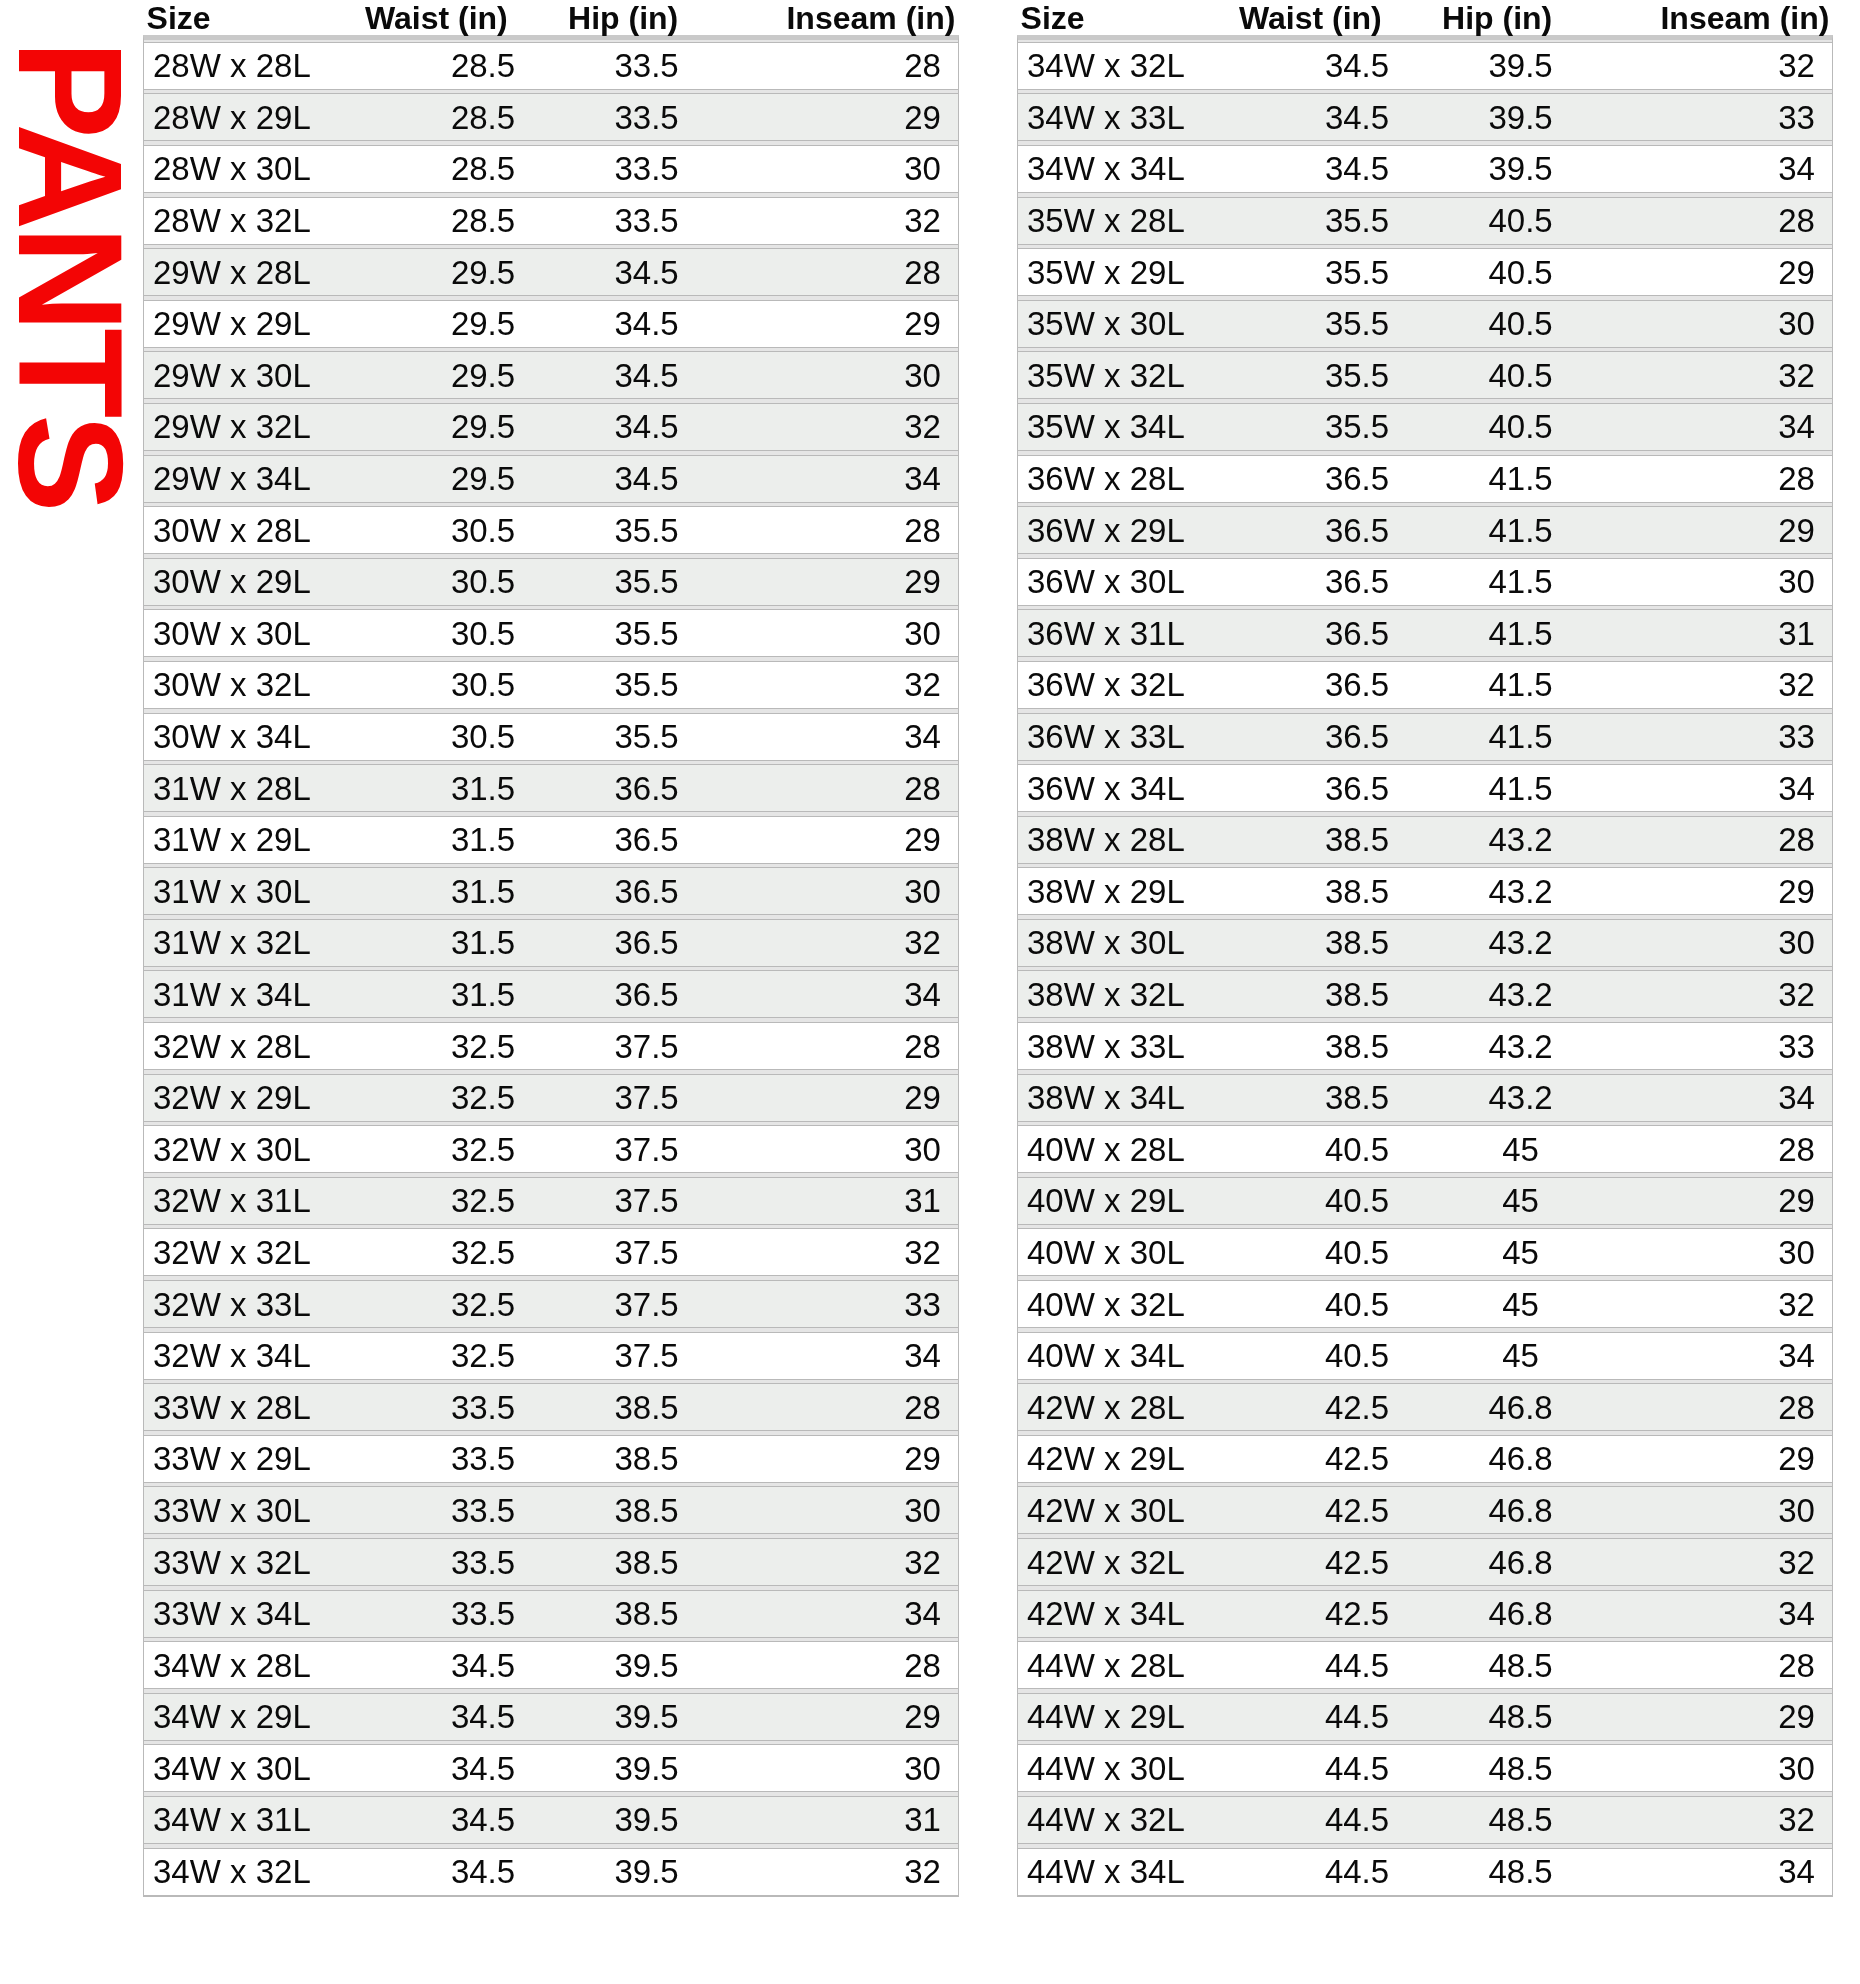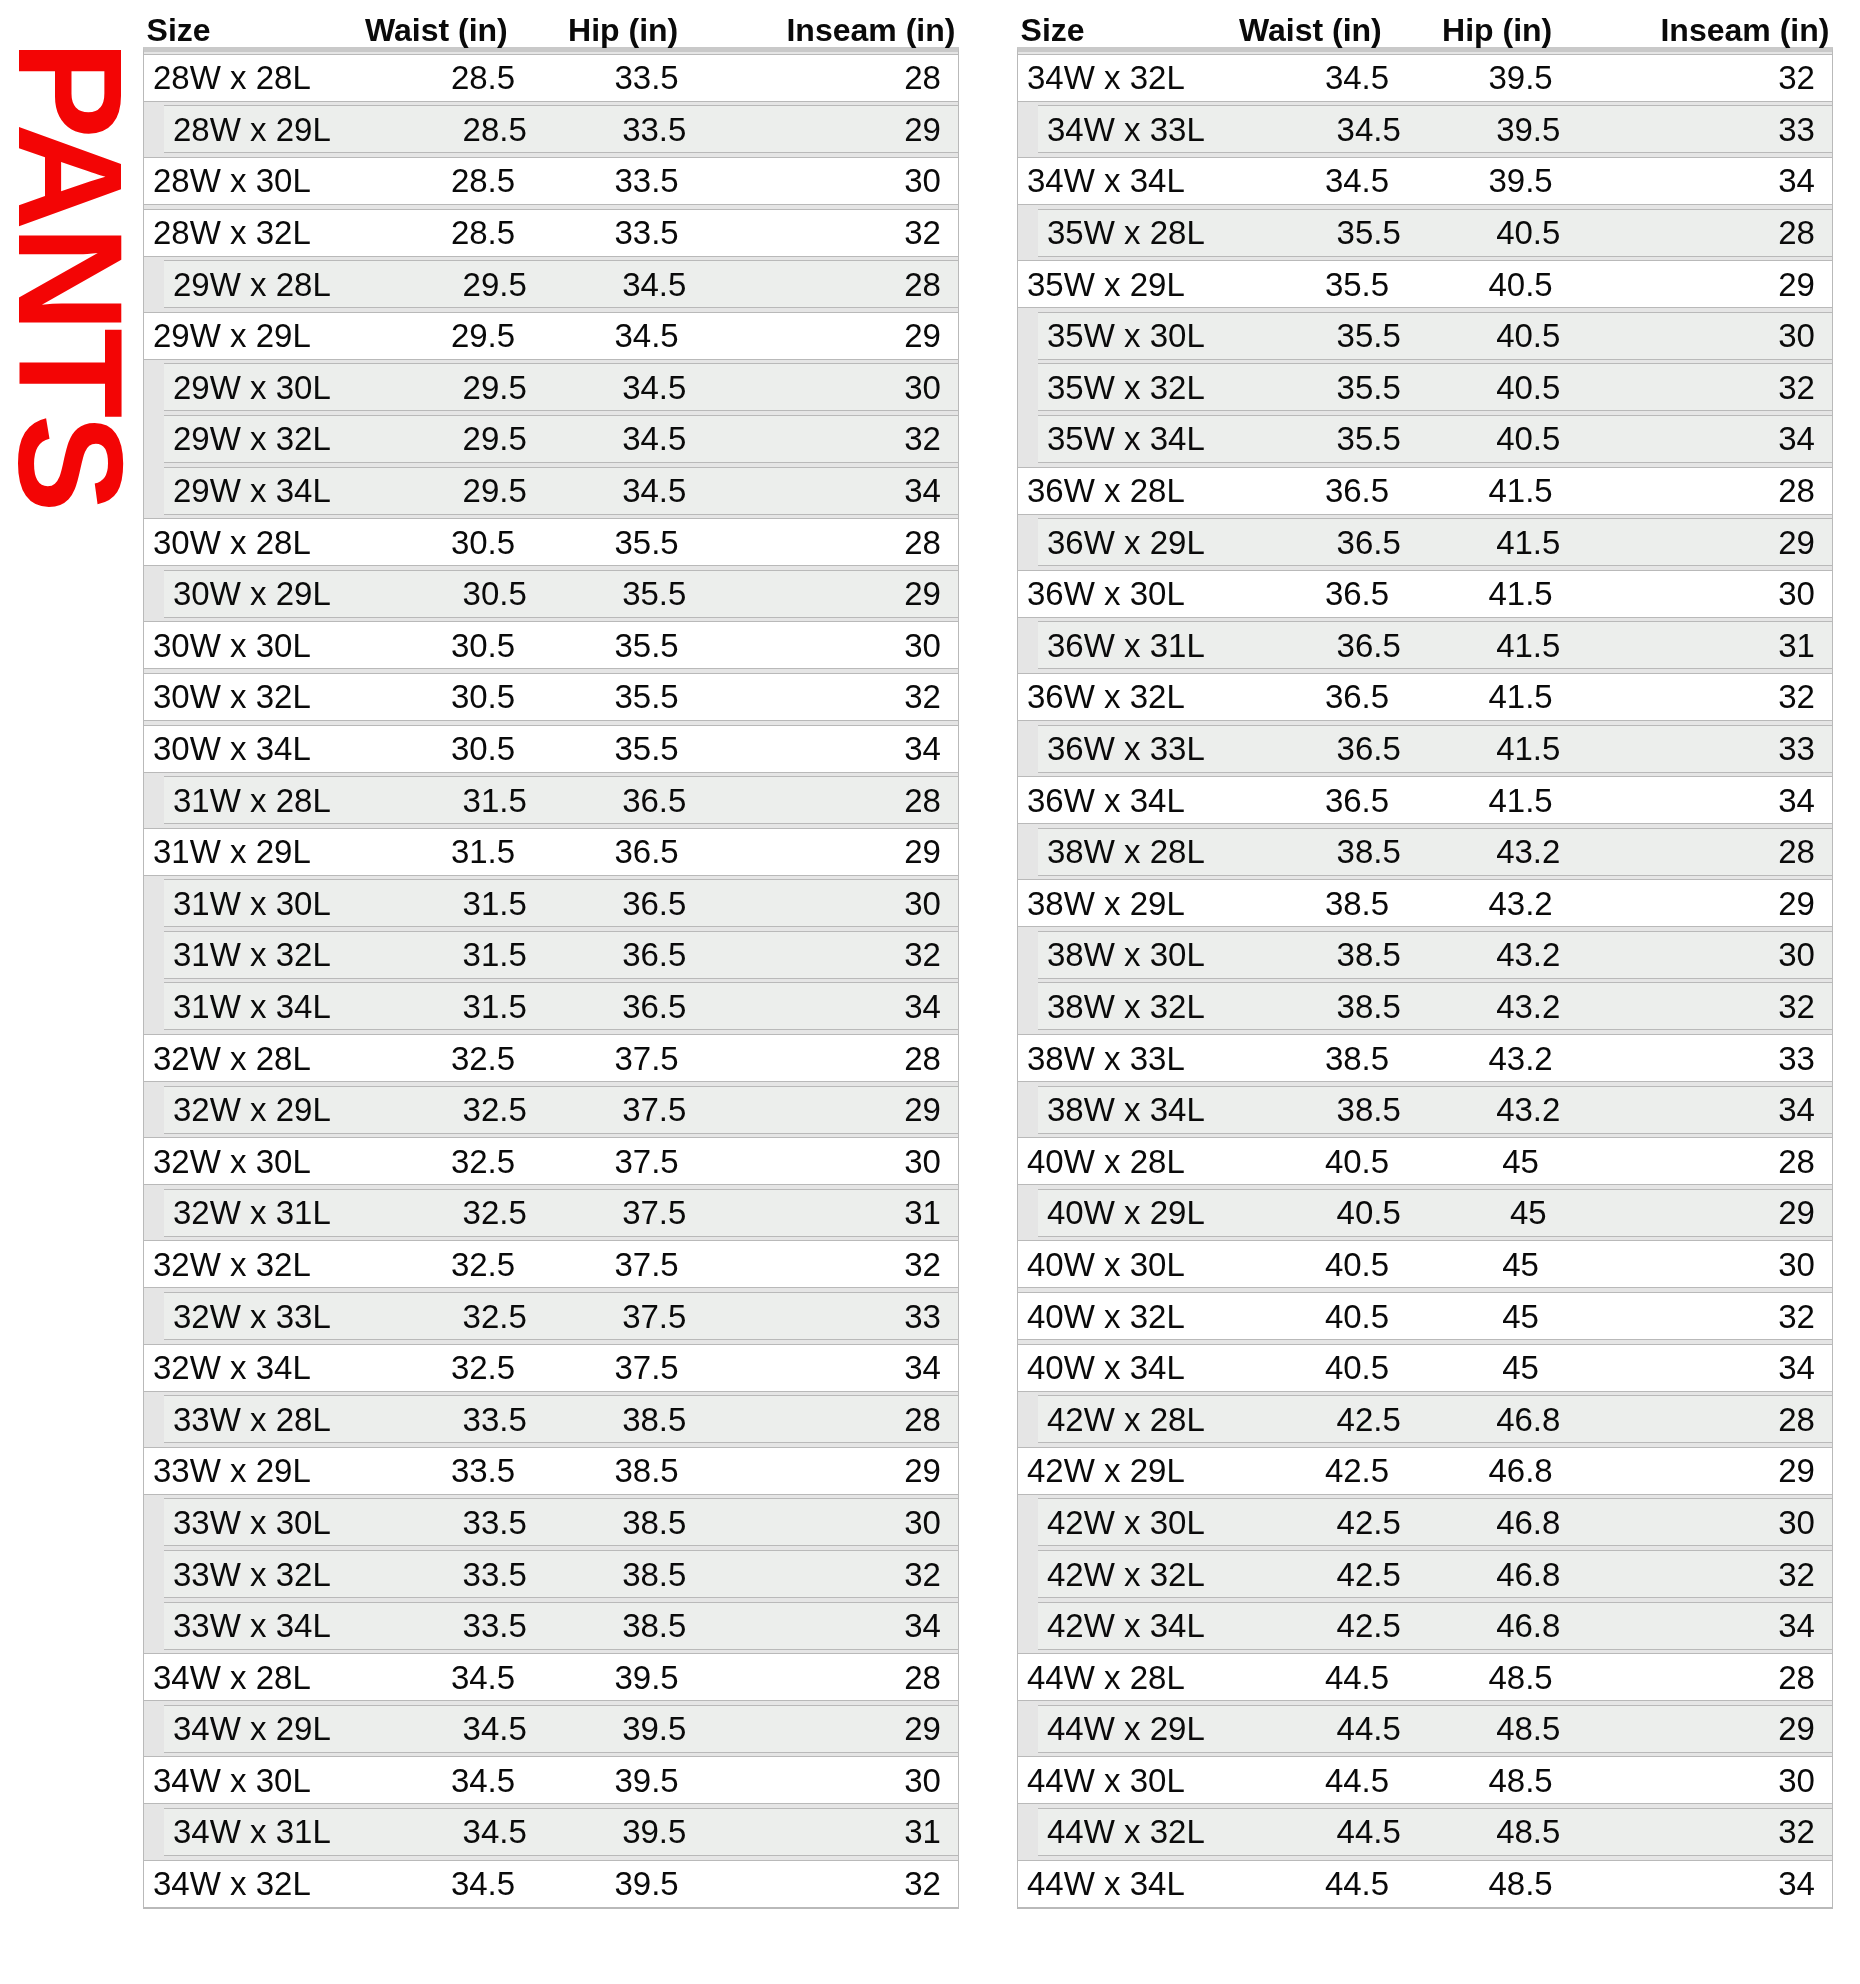--- a/index.html
+++ b/index.html
@@ -18,21 +18,21 @@
   }
   
   .vertical-label{
     position:absolute;left:144px;top:40px;
     transform:rotate(90deg);transform-origin:0 0;
     font-size:148px;font-weight:700;letter-spacing:-4.5px;line-height:1;
     color:var(--accent);white-space:nowrap;
   }
   
   .tables{
-    position:absolute;left:135px;top:12px;
+    position:absolute;left:135px;top:0;
     display:flex;gap:58px;align-items:flex-start;padding-left:8px;
   }
   .size-table{width:816px;}
   .thead{
     display:grid;
     grid-template-columns:23.7% 24.5% 17.4% 34.4%;
     height:35px;align-items:center;
     font-weight:700;font-size:32px;
   }
   .thead .hcell{white-space:nowrap;}
@@ -50,21 +50,21 @@
   .trow{
     display:grid;
     grid-template-columns:30.9% 21.5% 18.7% 28.9%;
     height:48px;align-items:center;
     border-top:0.9px solid var(--border-gray);
     border-bottom:0.9px solid var(--border-gray);
     margin-bottom:3.6px;background:#ffffff;
     font-size:33px;line-height:1;
   }
   .trow:last-child{margin-bottom:0;}
-  .trow.shaded{background:var(--shade);margin-left:20px;}
+  .trow.shaded{background:var(--shade);}
   .cell{white-space:nowrap;}
   .cell.col0{text-align:left;padding-left:9px;}
   .cell.col1{text-align:center;}
   .cell.col2{text-align:center;}
   .cell.col3{text-align:right;padding-right:17px;}
 </style>
 </head>
 <body>
 
 <div class="page">

